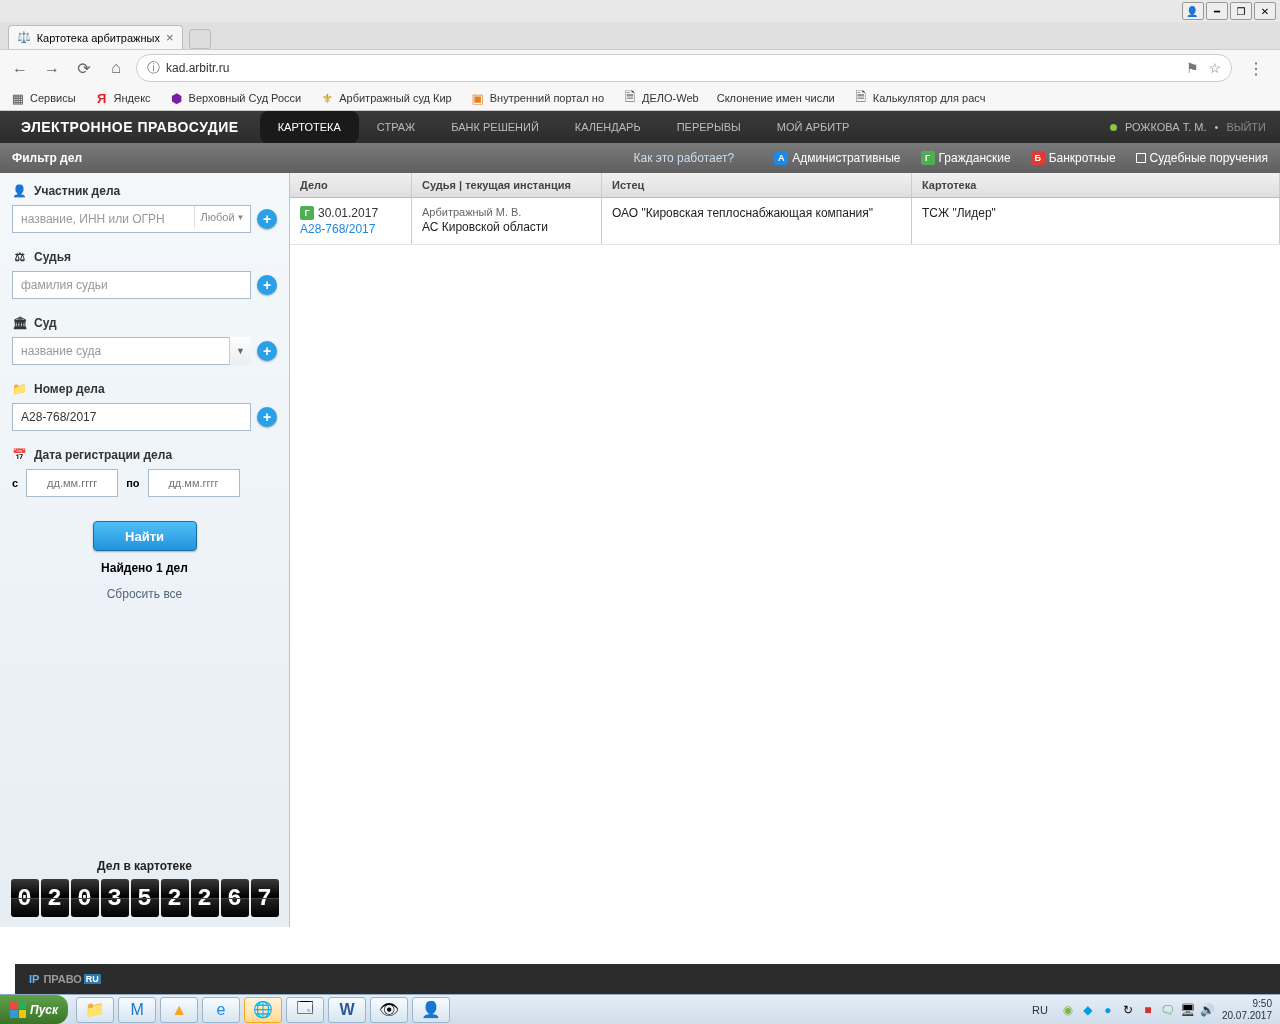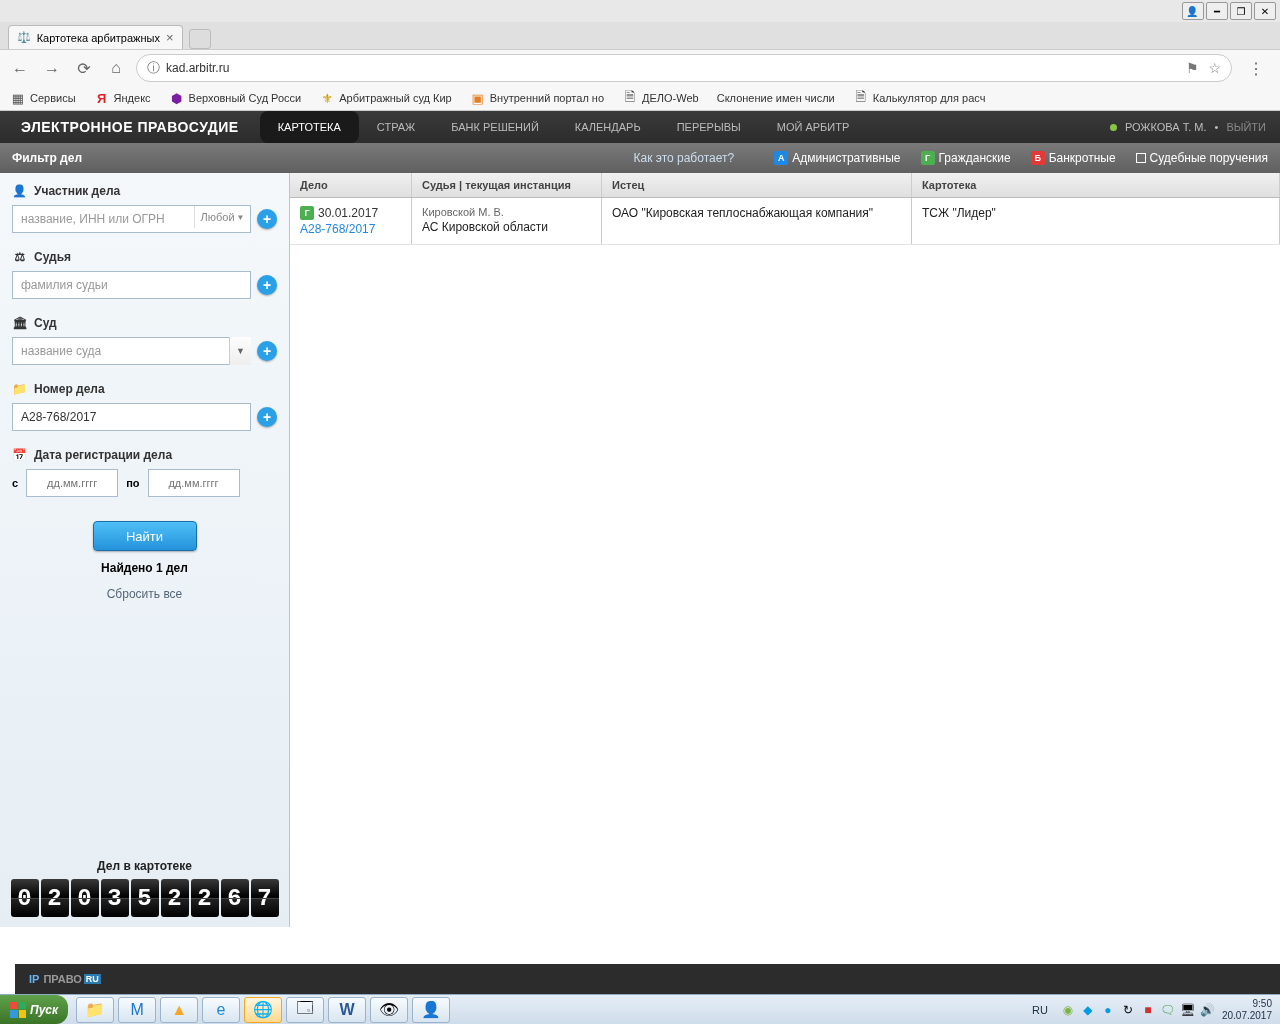--- a/index.html
+++ b/index.html
@@ -56,21 +56,21 @@
 .input-wrap { position: relative; flex: 1; }
 .sb-input { width: 100%; height: 28px; border: 1px solid #a9bccd; background: #fff; padding: 0 8px; font-size: 12px; color: #333; }
 .sb-input::placeholder { color: #999; }
 .sb-select { position: absolute; right: 1px; top: 1px; bottom: 5px; width: 56px; border-left: 1px solid #ddd; display: flex; align-items: center; justify-content: center; gap: 2px; color: #888; font-size: 11px; background:#fff; }
 .sb-select .arr { font-size: 8px; }
 .drop-arrow { position:absolute; right:0; top:0; bottom:0; width:22px; border-left:1px solid #ccc; background:linear-gradient(#fdfdfd,#eee); display:flex; align-items:center; justify-content:center; color:#666; font-size:9px;}
 .add-btn { width: 20px; height: 20px; border-radius: 50%; background: #2aa0e8; color: #fff; display: flex; align-items: center; justify-content: center; font-size: 14px; font-weight: bold; cursor: pointer; box-shadow: 0 1px 2px rgba(0,0,0,.3);}
 .date-row { display:flex; align-items:center; gap:8px; }
 .date-row span { font-weight: bold; font-size: 11px; }
 .date-input { width: 92px; height: 28px; border: 1px solid #a9bccd; background: #fff; padding: 0 6px; font-size: 11px; color:#999; text-align:center;}
-.search-btn { display:block; margin: 24px auto 10px; width: 104px; height: 30px; border:1px solid #1b6fa8; border-radius:4px; background: linear-gradient(#4fc0f8,#2492da); color:#fff; font-size:13px; cursor:pointer; box-shadow: 0 1px 2px rgba(0,0,0,.3);}
+.search-btn { display:block; margin: 24px auto 10px; width: 104px; height: 30px; border:1px solid #1b6fa8; border-radius:4px; background: linear-gradient(#4fc0f8,#2492da); color:#fff; font-size:13px; cursor:pointer; box-shadow: 0 1px 2px rgba(0,0,0,.3); font-weight: bold;}
 .found-text { text-align:center; font-weight:bold; font-size:12px; margin-bottom:12px; }
 .reset-link { text-align:center; color:#567; cursor:pointer; font-size:12px; }
 
 .counter-area { position:absolute; bottom:10px; left:0; right:0; text-align:center; }
 .counter-label { font-size:12px; color:#222; font-weight:bold; margin-bottom:6px;}
 .counter { display:flex; justify-content:center; gap:2px; }
 .digit { width:28px; height:38px; background: linear-gradient(#3a3a3a 0%, #000 48%, #222 52%, #000 100%); color:#fff; font-size:24px; font-family: "Courier New", monospace; font-weight:bold; display:flex; align-items:center; justify-content:center; border-radius:3px; position:relative;}
 .digit::after{content:''; position:absolute; left:0; right:0; top:50%; height:1px; background:#444;}
 
 
@@ -317,21 +317,21 @@
     </div>
     <div class="results-row">
       <div class="col-case">
         <div class="case-date">
             <span class="case-type-ico">Г</span>
             <span>30.01.2017</span>
           </div>
         <div class="case-num">А28-768/2017</div>
       </div>
       <div class="col-judge">
-        <div class="judge-name">Кировской М. В.</div>
+        <div class="judge-name">Арбитражный М. В.</div>
         <div class="judge-court">АС Кировской области</div>
       </div>
       <div class="col-plaintiff">ОАО "Кировская теплоснабжающая компания"</div>
       <div class="col-defendant">ТСЖ "Лидер"</div>
     </div>
   </div>
 </div>
 
 <div class="footer-bar">
   <span class="footer-logo">IP</span>

